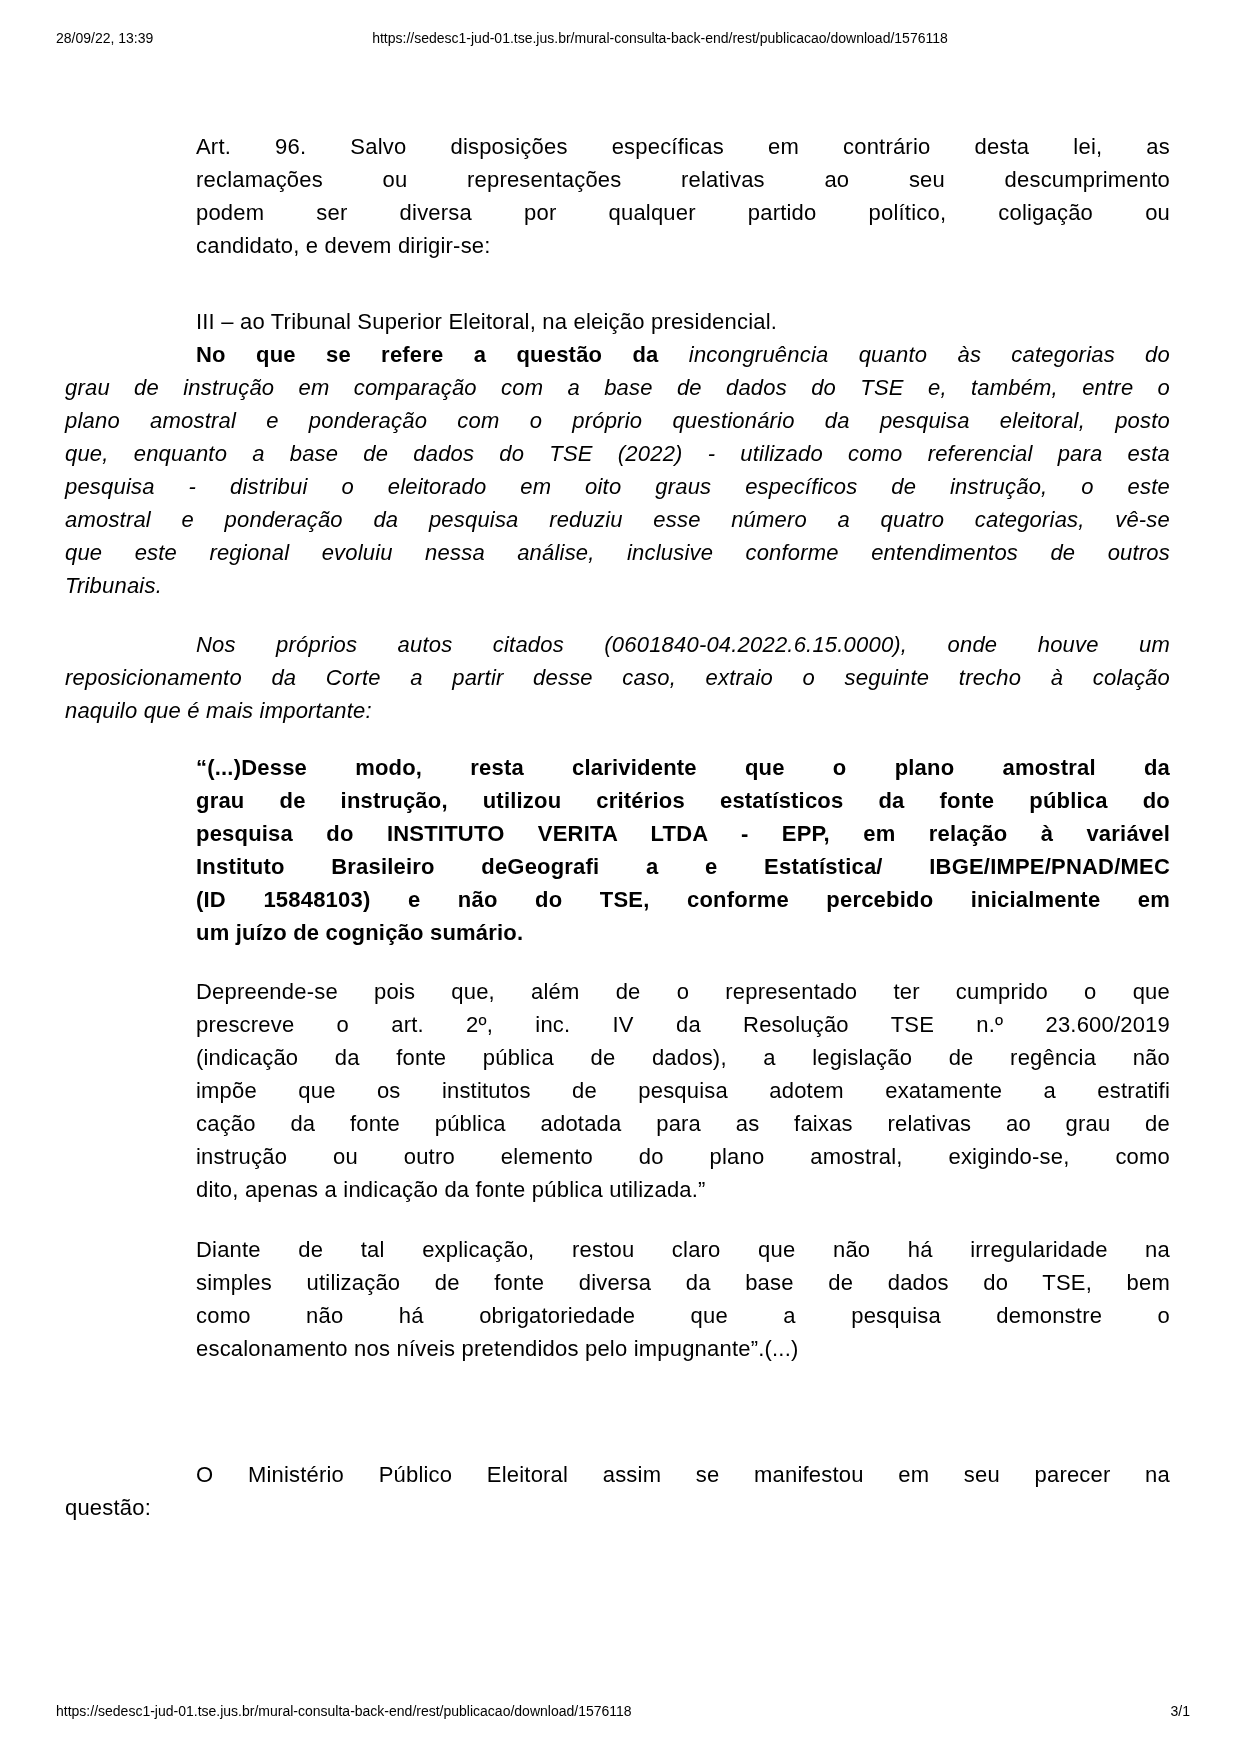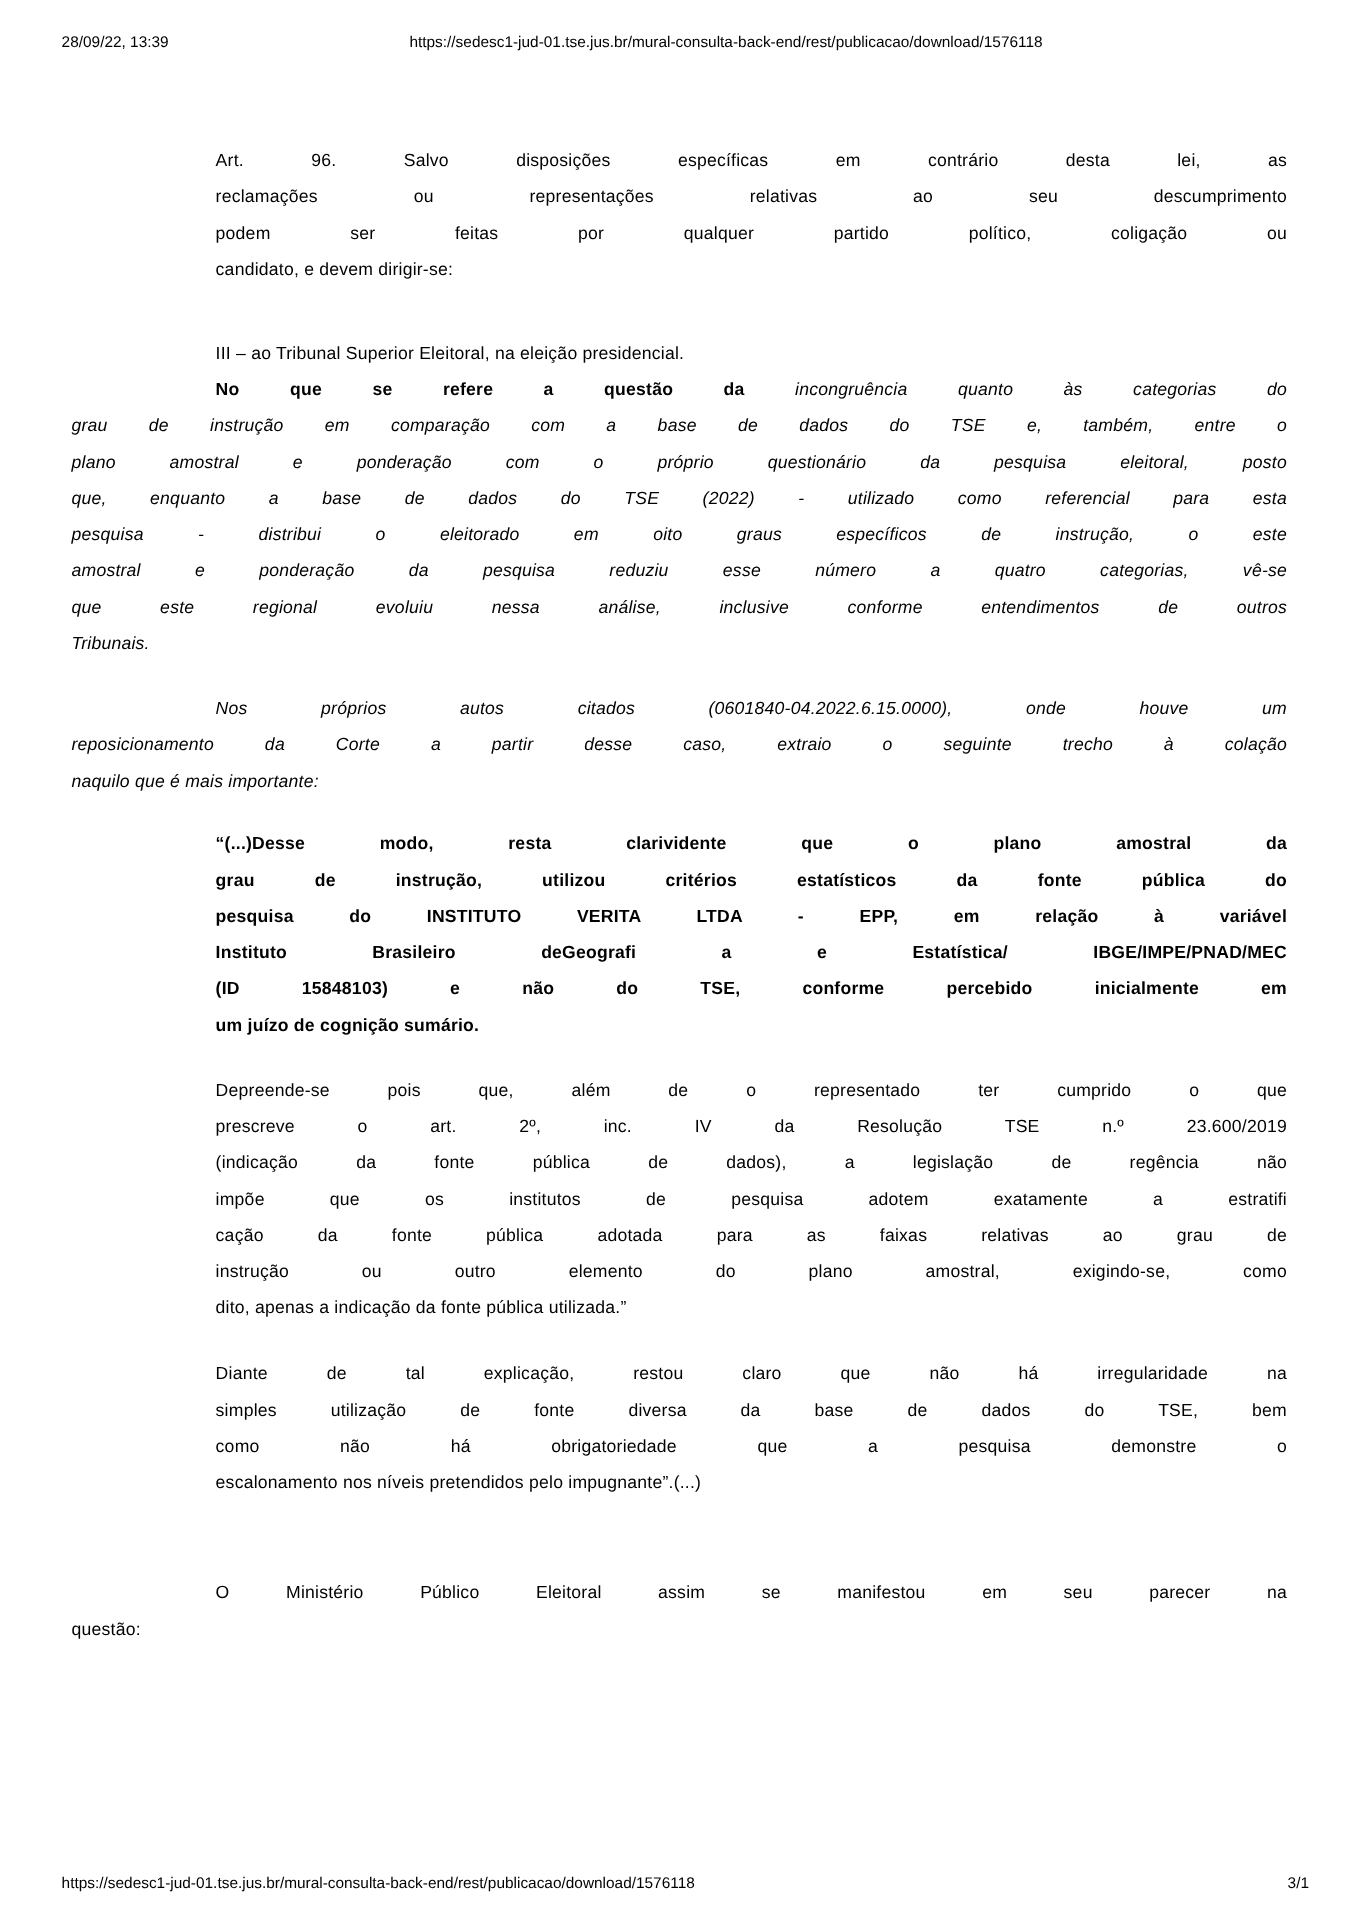--- a/index.html
+++ b/index.html
@@ -22,21 +22,21 @@
   .ph-url  { position: absolute; left: 160px; right: 80px; text-align: center; white-space: nowrap; }
   .print-footer {
     position: absolute; top: 1703px; left: 0; right: 0;
     font-size: 14px; line-height: 17px; color: #000;
   }
   .pf-url  { position: absolute; left: 56px; top: 0; white-space: nowrap; }
   .pf-page { position: absolute; right: 50px; top: 0; white-space: nowrap; }
 
   .content {
     position: absolute; left: 65px; top: 130px; width: 1105px;
-    font-size: 16px; line-height: 33px;
+    font-size: 22px; line-height: 33px;
     letter-spacing: 0.2px;
   }
   .para { margin: 0; }
   .quote { margin-left: 131px; width: 974px; }
   .full  { width: 1105px; }
   .ln {
     text-align: justify;
     text-align-last: justify;
     -moz-text-align-last: justify;
     min-height: 33px;
@@ -50,38 +50,38 @@
   .ln.indented { padding-left: 131px; }
   .bold { font-weight: bold; }
   .italic { font-style: italic; }
 
   .mt-iii    { margin-top: 43px; }
   .mt-refere { }
   .mt-autos  { margin-top: 26px; }
   .mt-q1     { margin-top: 24px; font-weight: bold; }
   .mt-q2     { margin-top: 26px; }
   .mt-q3     { margin-top: 27px; }
-  .mt-mpe    { margin-top: 67px; }
+  .mt-mpe    { margin-top: 93px; }
 </style>
 </head>
 <body>
 
 <div class="page">
 
   <div class="print-header">
     <span class="ph-date">28/09/22, 13:39</span>
     <div class="ph-url">https://sedesc1-jud-01.tse.jus.br/mural-consulta-back-end/rest/publicacao/download/1576118</div>
   </div>
 
   <div class="content">
 
     <div class="para quote">
         <div class="ln">Art. 96. Salvo disposições específicas em contrário desta lei, as</div>
         <div class="ln">reclamações ou representações relativas ao seu descumprimento</div>
-        <div class="ln">podem ser feitas por qualquer partido político, coligação ou</div>
+        <div class="ln">podem ser diversa por qualquer partido político, coligação ou</div>
         <div class="ln">candidato, e devem dirigir-se:</div>
       </div>
 
     <div class="para quote mt-iii">
         <div class="ln">III – ao Tribunal Superior Eleitoral, na eleição presidencial.</div>
       </div>
 
     <div class="para full mt-refere">
       <div class="ln indented"><span class="bold">No que se refere a questão da </span><span class="italic">incongruência quanto às categorias do</span></div>
       <div class="italic">

